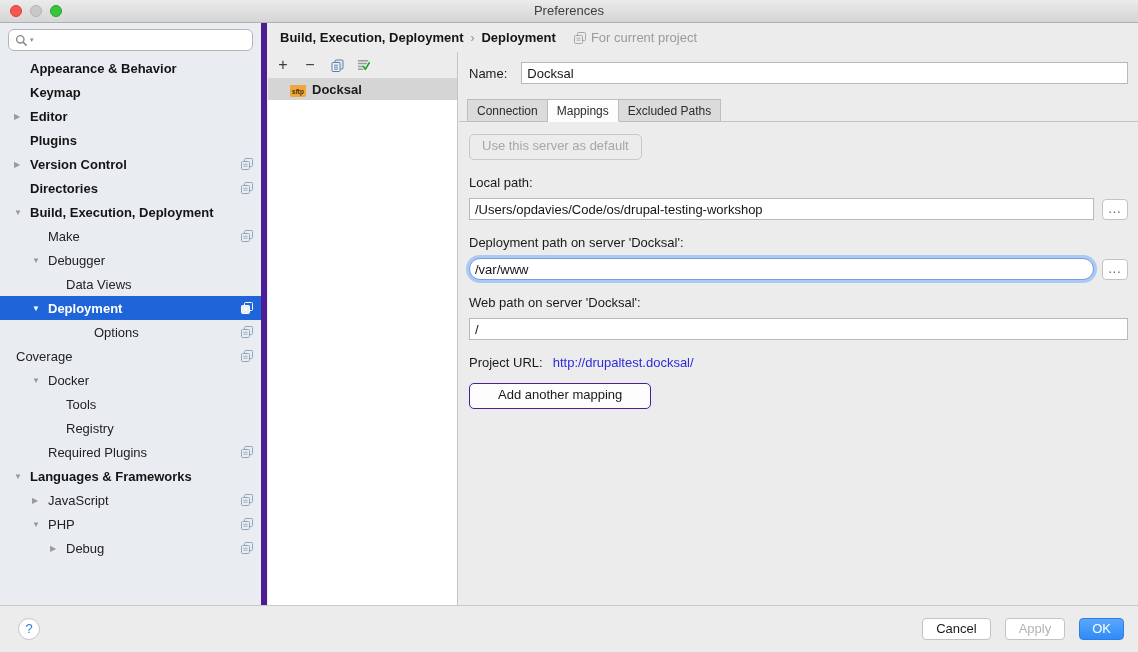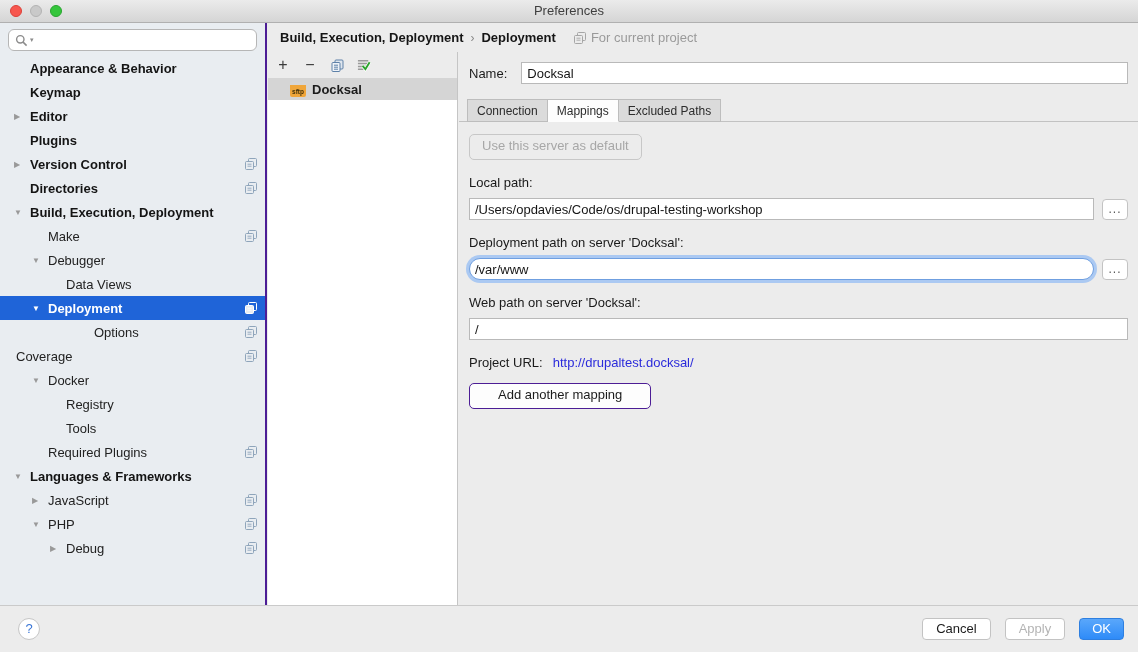--- a/index.html
+++ b/index.html
@@ -10,21 +10,21 @@
   .titlebar{position:absolute;left:0;top:0;right:0;height:22px;
     background:linear-gradient(#ebebeb,#d5d5d5);border-bottom:1px solid #b0b0b0;
     text-align:center;line-height:21px;font-size:13px;color:#3f3f3f;}
   .lights{position:absolute;left:10px;top:5px;display:flex;gap:8px;}
   .light{width:12px;height:12px;border-radius:50%;box-sizing:border-box;}
   .light.red{background:#f7574e;border:1px solid #dd4038;}
   .light.yellow{background:#c9c9c9;border:1px solid #b3b3b3;}
   .light.green{background:#35c63c;border:1px solid #28a52f;}
   
   .sidebar{position:absolute;left:0;top:23px;width:267px;bottom:47px;box-sizing:border-box;
-    background:#e9edf1;border-right:2px solid #4c1d95;overflow:hidden;}
+    background:#e9edf1;border-right:6px solid #4c1d95;overflow:hidden;}
   .search-wrap{margin:6px 8px 5px 8px;height:22px;background:#fff;border:1px solid #b6b6b6;
     border-radius:6px;display:flex;align-items:center;padding:0 6px;box-sizing:border-box;gap:2px;}
   .search-wrap input{border:none;outline:none;flex:1;font:13px "Liberation Sans",sans-serif;background:transparent;}
   .search-caret{font-size:7px;color:#8b8b8b;}
   .tree-row{height:24px;display:flex;align-items:center;padding-right:8px;white-space:nowrap;}
   .tree-arrow{width:16px;flex:none;font-size:8px;color:#999;}
   .tree-label{color:#222;}
   .tree-row.bold .tree-label{font-weight:700;color:#141414;}
   .tree-row.selected{background:#1f64d8;}
   .tree-row.selected .tree-label,.tree-row.selected .tree-arrow{color:#fff;}
@@ -203,25 +203,25 @@
               <path d="M2.5 6.2h4M2.5 8.2h4" stroke="currentColor" stroke-width="0.9" fill="none"></path>
             </svg>
           </span>
         </div>
         <div class="tree-row" style="padding-left: 32px;">
           <span class="tree-arrow">▼</span>
           <span class="tree-label">Docker</span>
         </div>
         <div class="tree-row" style="padding-left: 50px;">
           <span class="tree-arrow"></span>
+          <span class="tree-label">Tools</span>
+        </div>
+        <div class="tree-row" style="padding-left: 50px;">
+          <span class="tree-arrow"></span>
           <span class="tree-label">Registry</span>
-        </div>
-        <div class="tree-row" style="padding-left: 50px;">
-          <span class="tree-arrow"></span>
-          <span class="tree-label">Tools</span>
         </div>
         <div class="tree-row" style="padding-left: 32px;">
           <span class="tree-arrow"></span>
           <span class="tree-label">Required Plugins</span>
           <span class="copy-badge">
             <svg width="12" height="12" viewBox="0 0 12 12">
               <rect x="3.5" y="0.5" width="8" height="8" rx="1" fill="none" stroke="currentColor"></rect>
               <rect x="0.5" y="3.5" width="8" height="8" rx="1" fill="#e9edf1" stroke="currentColor"></rect>
               <path d="M2.5 6.2h4M2.5 8.2h4" stroke="currentColor" stroke-width="0.9" fill="none"></path>
             </svg>

